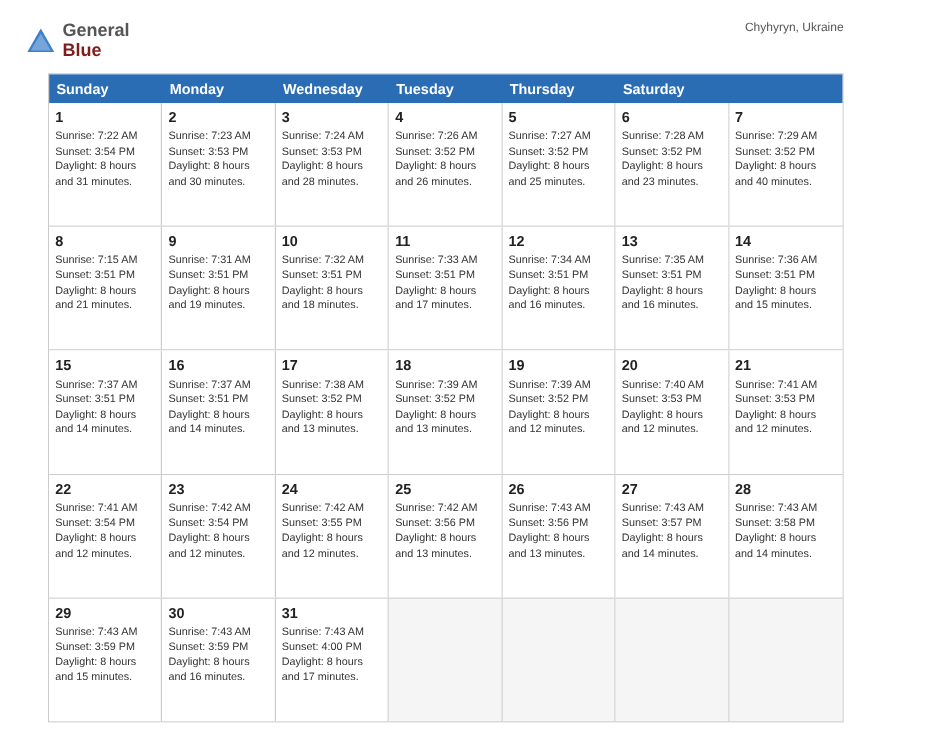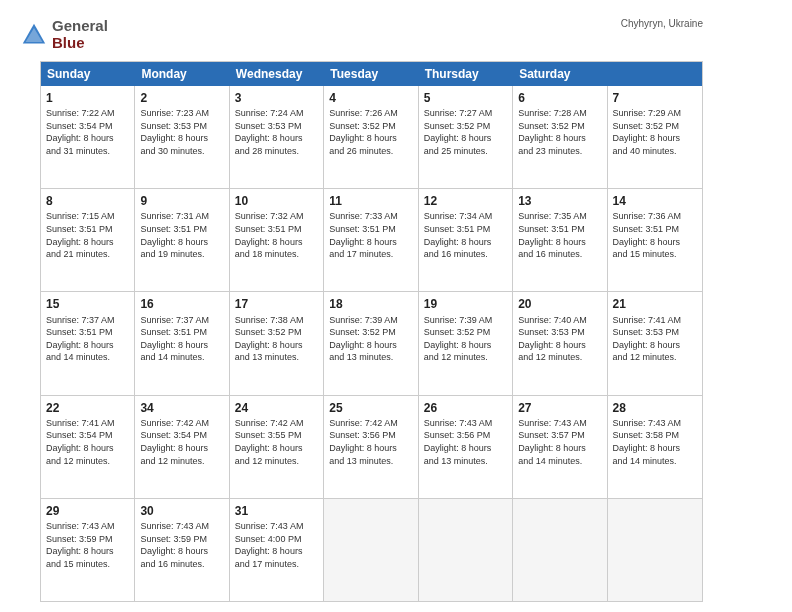--- a/index.html
+++ b/index.html
@@ -231,21 +231,21 @@
             <span class="day-num">21</span>
             <div class="sun-info"><span>Sunrise: 7:41 AM</span><br><span>Sunset: 3:53 PM</span><br><span>Daylight: 8 hours</span><br><span>and 12 minutes.</span></div>
           </div>
         </div>
         <div class="cal-row">
           <div class="cal-cell">
             <span class="day-num">22</span>
             <div class="sun-info"><span>Sunrise: 7:41 AM</span><br><span>Sunset: 3:54 PM</span><br><span>Daylight: 8 hours</span><br><span>and 12 minutes.</span></div>
           </div>
           <div class="cal-cell">
-            <span class="day-num">34</span>
+            <span class="day-num">23</span>
             <div class="sun-info"><span>Sunrise: 7:42 AM</span><br><span>Sunset: 3:54 PM</span><br><span>Daylight: 8 hours</span><br><span>and 12 minutes.</span></div>
           </div>
           <div class="cal-cell">
             <span class="day-num">24</span>
             <div class="sun-info"><span>Sunrise: 7:42 AM</span><br><span>Sunset: 3:55 PM</span><br><span>Daylight: 8 hours</span><br><span>and 12 minutes.</span></div>
           </div>
           <div class="cal-cell">
             <span class="day-num">25</span>
             <div class="sun-info"><span>Sunrise: 7:42 AM</span><br><span>Sunset: 3:56 PM</span><br><span>Daylight: 8 hours</span><br><span>and 13 minutes.</span></div>
           </div>

